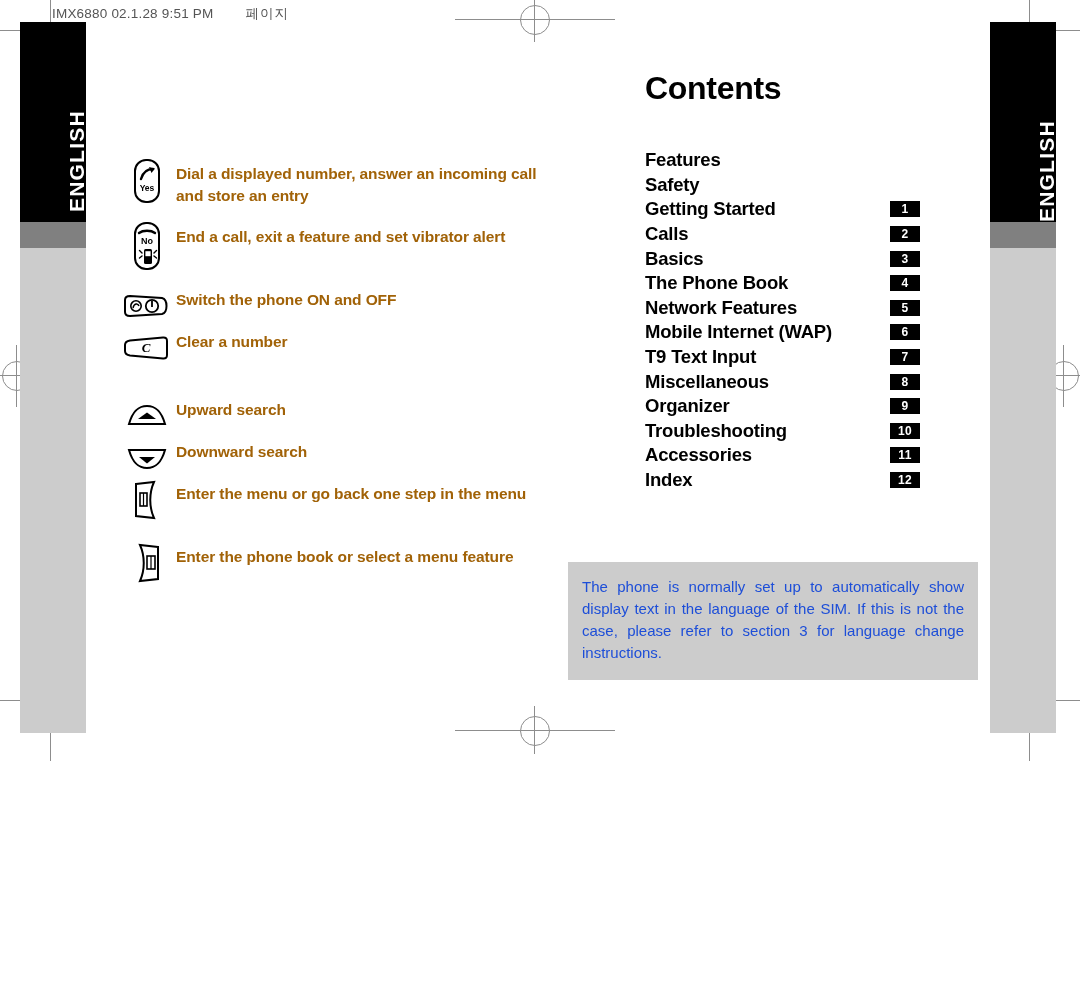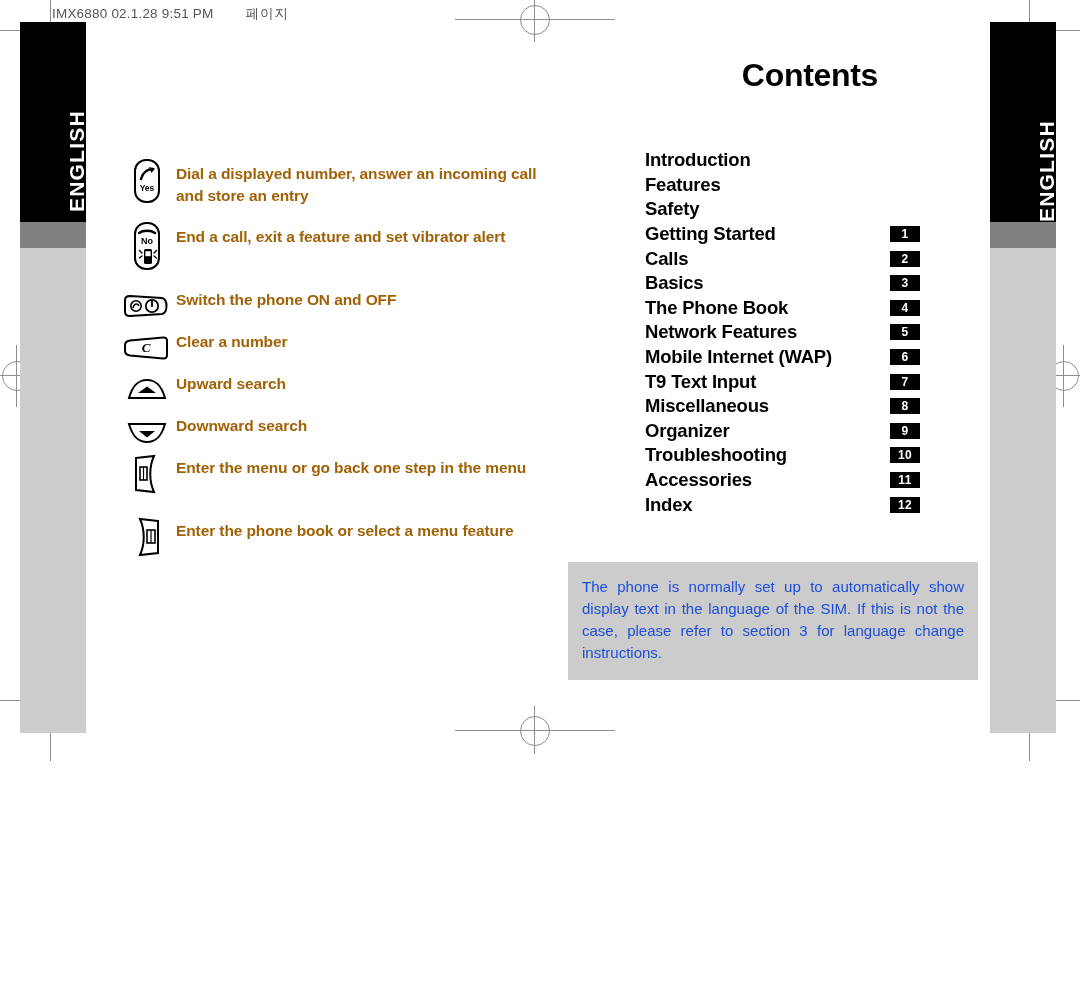--- a/index.html
+++ b/index.html
@@ -98,23 +98,22 @@
   #tab-right .tab-label {
     left: 45px;
     top: 200px;
     transform: rotate(-90deg);
   }
 
   
   .contents-title {
     position: absolute;
     left: 645px;
-    top: 57px;
+    top: 70px;
     width: 330px;
-    text-align: center;
     font-size: 32px;
     font-weight: bold;
     color: #000;
     letter-spacing: -0.3px;
   }
 
   .toc {
     position: absolute;
     left: 645px;
     top: 148px;
@@ -291,21 +290,21 @@
     <div class="key-row" style="height:42px;">
       <div class="key-icon">
         <svg width="50" height="26" viewBox="0 0 50 26">
           <path d="M3 10 C3 7.5, 5 6, 8 5.5 L41 2.5 C44 2.3, 45 3.5, 45 6 L45 20 C45 22.5, 44 23.7, 41 23.5 L8 20.5 C5 20, 3 18.5, 3 16 Z" fill="#fff" stroke="#000" stroke-width="2"></path>
           <text x="24" y="17" font-family="'Liberation Serif',serif" font-size="13" font-weight="bold" font-style="italic" text-anchor="middle" fill="#000">C</text>
         </svg>
       </div>
       <div class="key-text">Clear a number</div>
     </div>
 
-    <div class="key-row" style="height:42px;">
+    <div class="key-row" style="height:42px;margin-top:26px;">
       <div class="key-icon">
         <svg width="44" height="24" viewBox="0 0 44 24">
           <path d="M4 20 C8 6, 14 2, 22 2 C30 2, 36 6, 40 20 Z" fill="#fff" stroke="#000" stroke-width="2"></path>
           <path d="M13 15 L22 8.5 L31 15 Z" fill="#000"></path>
         </svg>
       </div>
       <div class="key-text">Upward search</div>
     </div>
 
     <div class="key-row" style="height:42px;">
@@ -339,24 +338,20 @@
       </div>
       <div class="key-text">Enter the phone book or select a menu feature</div>
     </div>
 
   </div>
 
   <div class="contents-title">Contents</div>
 
   <div class="toc">
     <div class="toc-row">
-      <span class="toc-label">Introduction</span>
-      <span class="toc-badge empty"></span>
-    </div>
-    <div class="toc-row">
       <span class="toc-label">Features</span>
       <span class="toc-badge empty"></span>
     </div>
     <div class="toc-row">
       <span class="toc-label">Safety</span>
       <span class="toc-badge empty"></span>
     </div>
     <div class="toc-row">
       <span class="toc-label">Getting Started</span>
       <span class="toc-badge">1</span>

